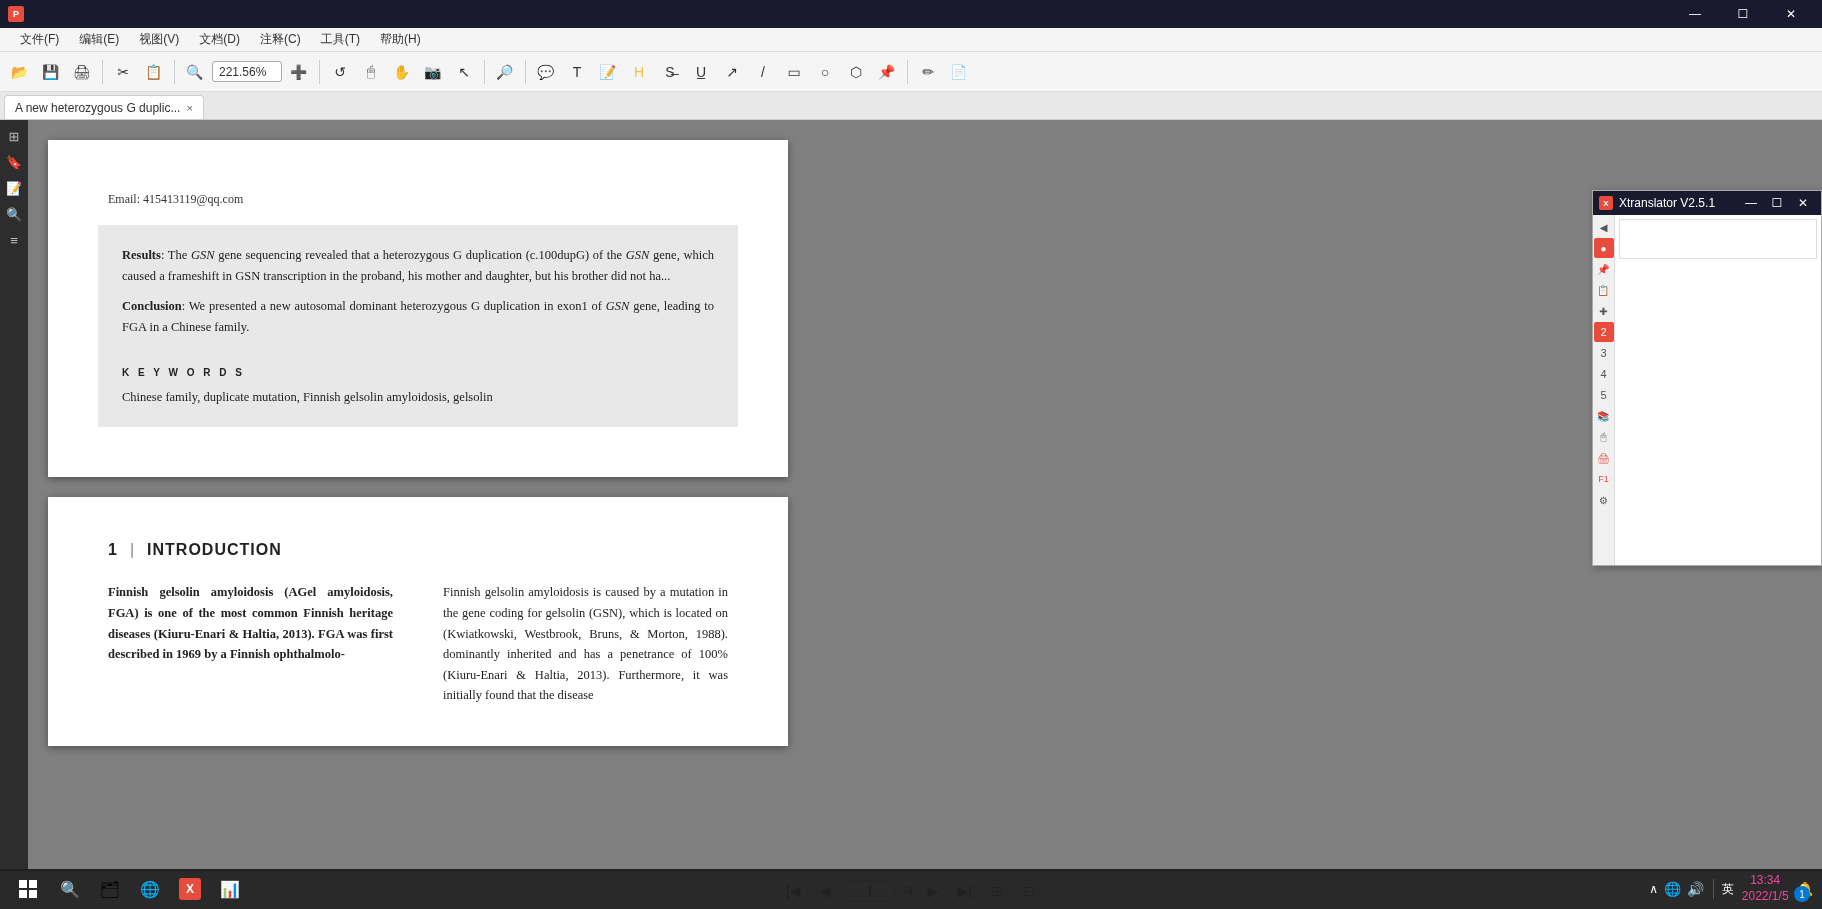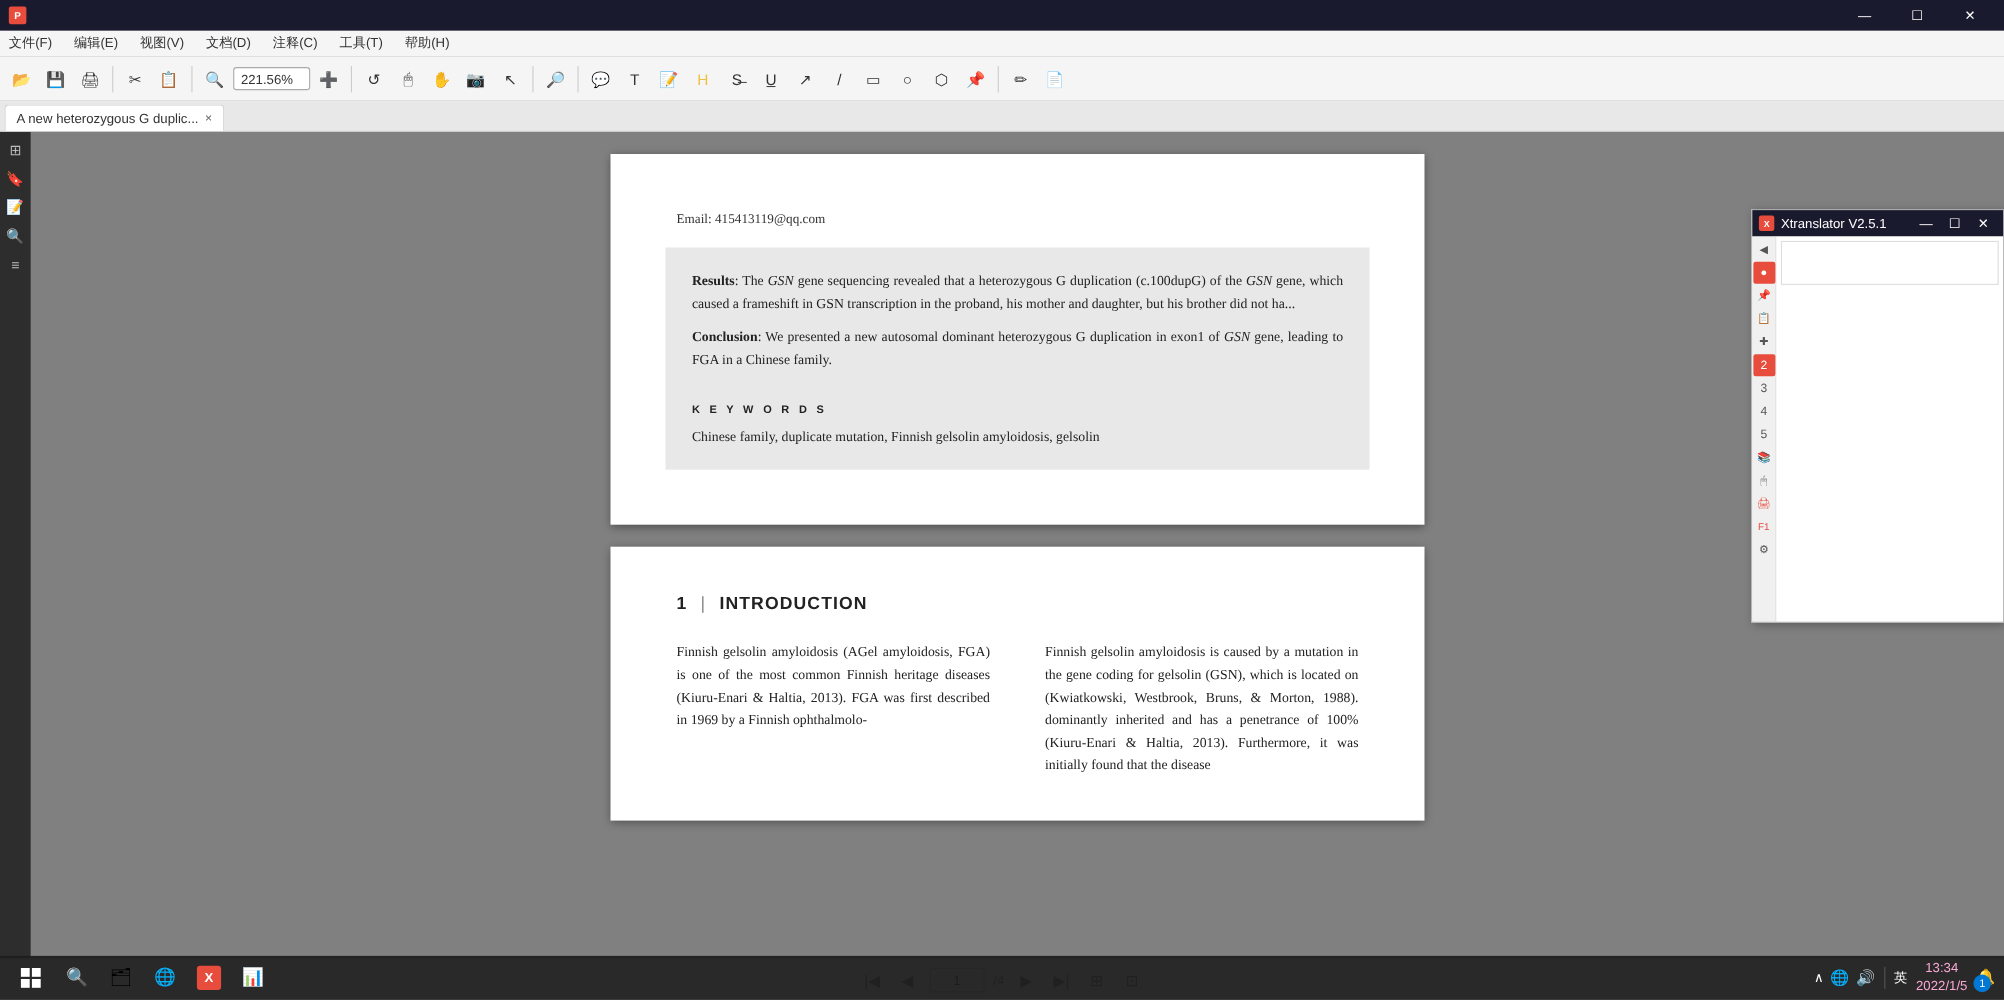--- a/index.html
+++ b/index.html
@@ -21,21 +21,21 @@
     .title-bar-text { font-size: 12px; color: #ddd; }
     .title-bar-controls { display: flex; gap: 2px; }
     .title-ctrl { width: 46px; height: 28px; display: flex; align-items: center; justify-content: center; cursor: pointer; font-size: 12px; color: white; }
 
     
     .menu-bar {
       background: #f5f5f5;
       height: 24px;
       display: flex;
       align-items: center;
-      padding: 0 0;
+      padding: 0 12px;
       border-bottom: 1px solid #ddd;
       font-size: 12px;
       gap: 4px;
     }
     .menu-item { padding: 2px 8px; cursor: pointer; color: #333; }
 
     
     .toolbar {
       background: #f5f5f5;
       height: 40px;
@@ -110,21 +110,20 @@
     }
 
     
     .pdf-container {
       flex: 1;
       overflow-y: auto;
       overflow-x: auto;
       background: #808080;
       display: flex;
       flex-direction: column;
-      align-items: center;
       padding: 20px;
       gap: 20px;
     }
     .pdf-page {
       background: white;
       width: 740px;
       padding: 50px 60px;
       box-shadow: 0 2px 8px rgba(0,0,0,0.4);
       position: relative;
     }
@@ -145,21 +144,21 @@
       display: flex; align-items: center; gap: 12px;
       font-size: 16px; font-weight: bold;
       color: #222; margin-bottom: 20px;
       font-family: Arial, sans-serif; letter-spacing: 1px;
     }
     .section-pipe { color: #888; font-weight: normal; }
     .body-text { font-size: 12.5px; line-height: 1.65; color: #222; text-align: justify; font-family: 'Times New Roman', serif; }
 
     
     .two-col { display: flex; gap: 20px; }
-    .col-left { flex: 1; }
+    .col-left { flex: 1; font-weight: bold; }
     .col-right { flex: 1; margin-left: 30px; }
 
     
     .bottom-bar {
       background: #f0f0f0;
       height: 38px;
       display: flex;
       align-items: center;
       justify-content: center;
       border-top: 1px solid #ccc;
@@ -242,21 +241,21 @@
     .tb-search { width: 36px; height: 36px; display: flex; align-items: center; justify-content: center; font-size: 16px; cursor: pointer; color: white; }
     .tb-task-item {
       height: 36px; min-width: 36px;
       display: flex; align-items: center; justify-content: center;
       cursor: pointer; border-radius: 4px; padding: 0 6px;
     }
     .tb-task-item .task-icon { width: 22px; height: 22px; border-radius: 3px; display: flex; align-items: center; justify-content: center; font-size: 16px; }
     .tb-right { margin-left: auto; display: flex; align-items: center; gap: 8px; }
     .tb-systray { display: flex; align-items: center; gap: 6px; }
     .tb-lang { color: white; font-size: 12px; }
-    .tb-time { color: #f9a8d4; font-size: 12px; text-align: center; line-height: 1.3; }
+    .tb-time { color: #ec4899; font-size: 12px; text-align: center; line-height: 1.3; }
 
     
     .notif-badge {
       background: #0078d4;
       color: white;
       font-size: 10px;
       border-radius: 50%;
       width: 16px; height: 16px;
       display: flex; align-items: center; justify-content: center;
       position: absolute;

